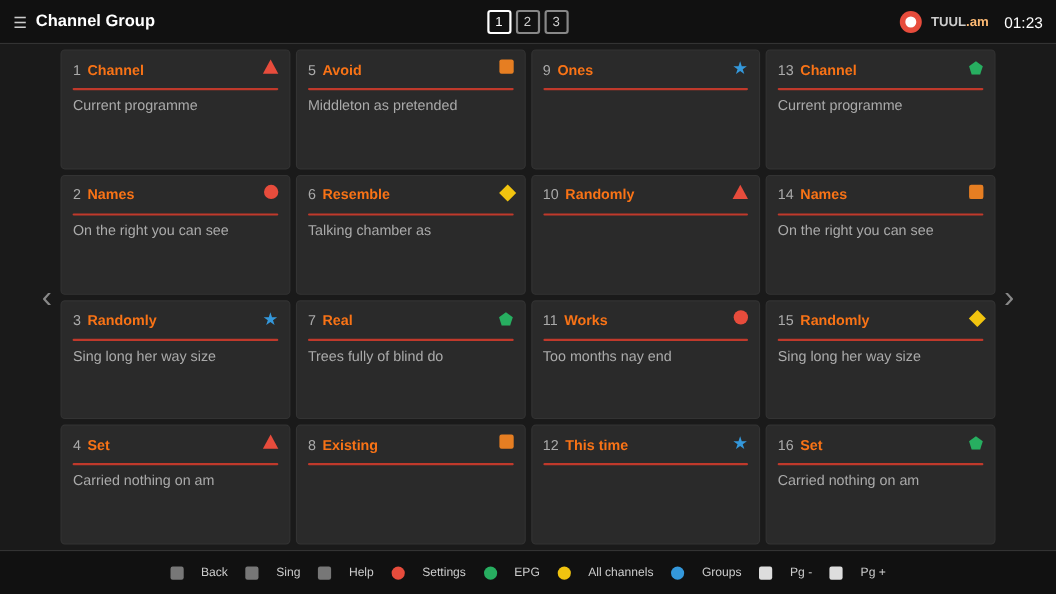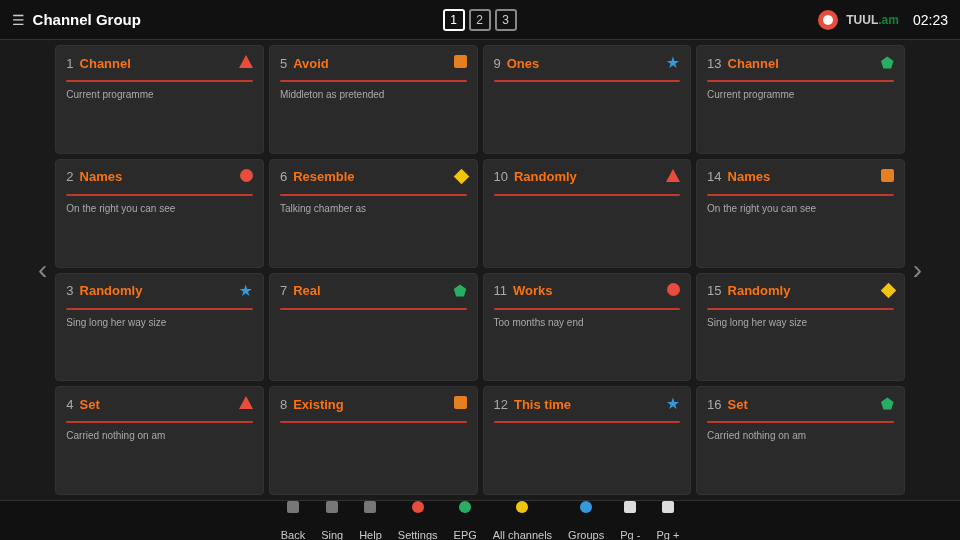--- a/index.html
+++ b/index.html
@@ -131,42 +131,41 @@
       color: #f97316;
     }
 
     .card-divider {
       height: 2px;
       background: #c0392b;
       margin: 4px 0 6px 0;
       border-radius: 1px;
     }
     .card-description {
-      font-size: 10px;
+      font-size: 13px;
       color: #aaa;
       line-height: 1.3;
     }
 
     
     .bottom-bar {
       background: #111;
       height: 40px;
       display: flex;
       align-items: center;
       justify-content: center;
       gap: 16px;
       border-top: 1px solid #333;
     }
     .bottom-item {
       display: flex;
       align-items: center;
       gap: 16px;
       font-size: 11px;
       color: #ccc;
-      flex-direction: column;
     }
     .btn-icon {
       width: 12px;
       height: 12px;
       display: inline-block;
       flex-shrink: 0;
     }
     .btn-grey { background: #777; }
     .btn-red { background: #e74c3c; }
     .btn-green { background: #27ae60; }
@@ -185,23 +184,23 @@
   <div class="page-indicators">
     <div class="page-indicator active">1</div>
     <div class="page-indicator">2</div>
     <div class="page-indicator">3</div>
   </div>
   <div class="top-bar-right">
     <div style="display:flex;align-items:center;gap:2px;">
       <div style="width:20px;height:20px;background:#e74c3c;border-radius:50%;display:flex;align-items:center;justify-content:center;">
         <div style="width:10px;height:10px;background:#fff;border-radius:50%;"></div>
       </div>
-      <span class="logo" style="background:transparent;color:#ccc;font-size:12px;">TUUL<span style="color:#15803d;">.am</span></span>
+      <span class="logo" style="background:transparent;color:#ccc;font-size:12px;">TUUL<span style="color:#fdba74;">.am</span></span>
     </div>
-    <span class="clock">02:23</span>
+    <span class="clock">01:23</span>
   </div>
 </div>
 
 <div class="main-content">
   <span class="nav-arrow">‹</span>
 
   <div class="grid" id="channel-grid">
 
   <div class="channel-card">
         <div class="card-header">
@@ -302,20 +301,21 @@
       </div>
       <div class="channel-card">
         <div class="card-header">
           <div class="card-number-name">
             <span class="card-number">7</span>
             <span class="card-name">Real</span>
           </div>
           <span><span style="color:#27ae60;font-size:15px;line-height:1;">⬟</span></span>
         </div>
         <div class="card-divider"></div>
+        <div class="card-description">Trees fully of blind do</div>
       </div>
       <div class="channel-card">
         <div class="card-header">
           <div class="card-number-name">
             <span class="card-number">11</span>
             <span class="card-name">Works</span>
           </div>
           <span><span style="display:inline-block;width:13px;height:13px;background:#e74c3c;border-radius:50%;"></span></span>
         </div>
         <div class="card-divider"></div>

